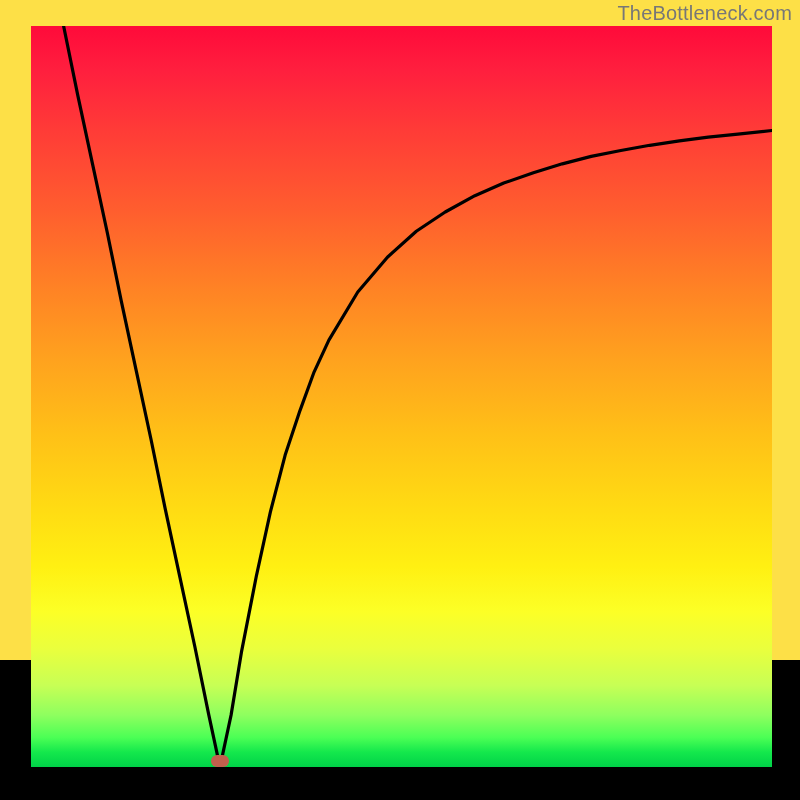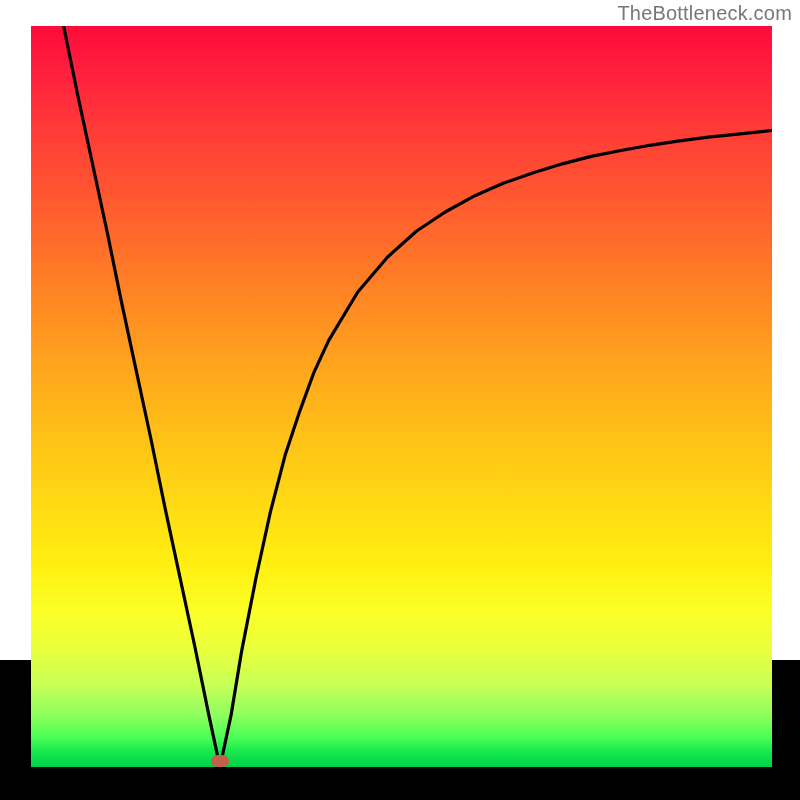--- a/index.html
+++ b/index.html
@@ -8,21 +8,21 @@
     width: 800px;
     height: 800px;
     background: #000;
     font-family: Arial, sans-serif;
     overflow: hidden;
   }
   .frame {
     position: relative;
     width: 800px;
     height: 660px;
-    background: #ffffff;
+    background: #fde047;
   }
   .watermark {
     position: absolute;
     top: 2px;
     right: 8px;
     color: #777;
     font-size: 20px;
     font-weight: 500;
     z-index: 10;
     letter-spacing: 0.2px;

